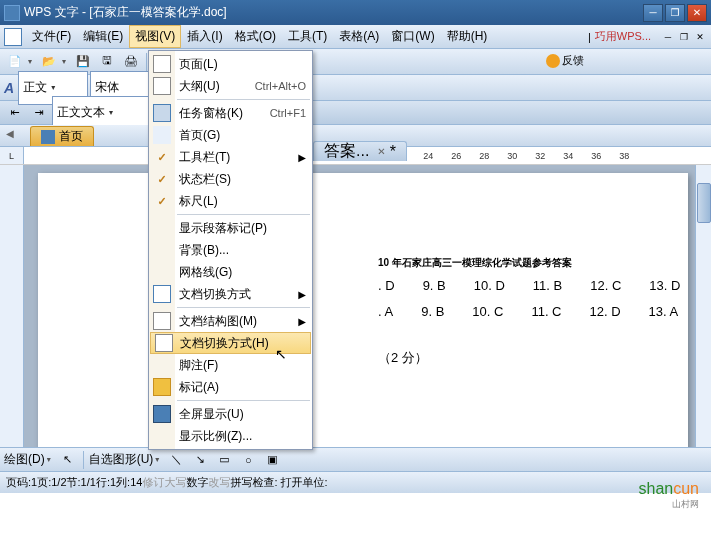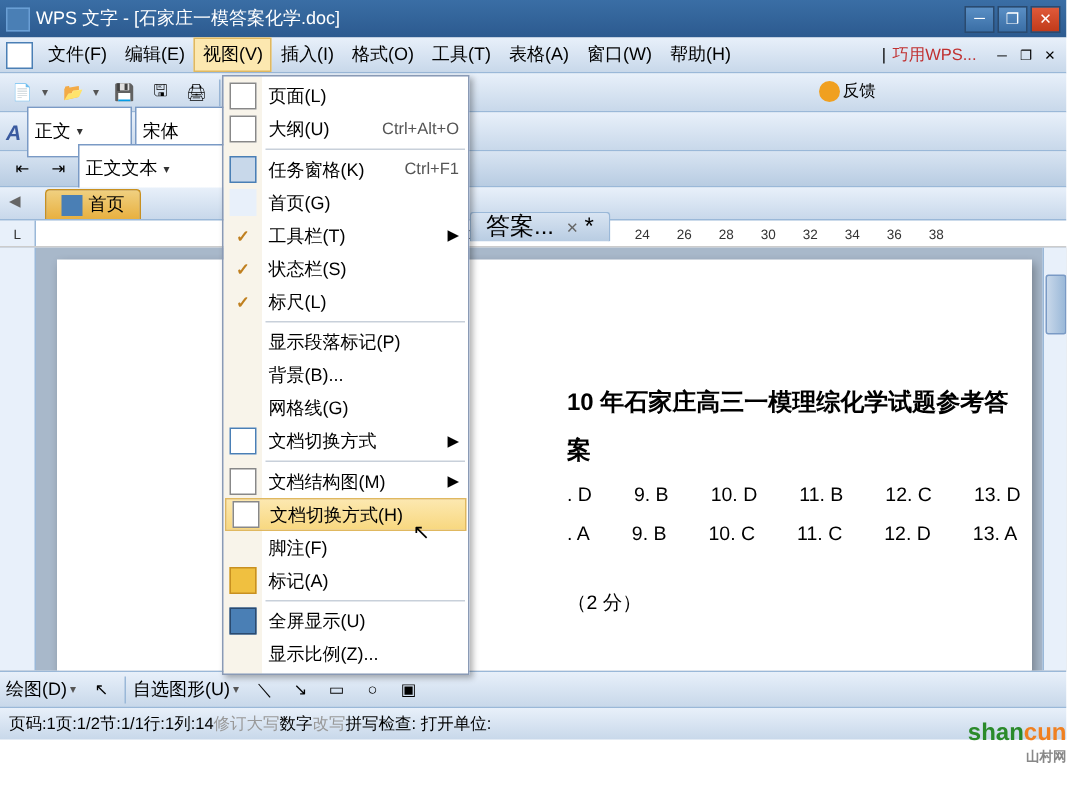--- a/index.html
+++ b/index.html
@@ -56,30 +56,30 @@
 .ditem .shortcut { margin-left: auto; font-size: 11px; color: #555; }
 .ditem .subarrow { margin-left: auto; font-size: 10px; }
 .dsep { height: 1px; background: #c8d0da; margin: 2px 2px 2px 28px; }
 .cursor-arrow { position: absolute; left: 275px; top: 346px; font-size: 14px; color: #000; z-index: 200; pointer-events: none; }
 .ruler-area { height: 18px; background: #fff; display: flex; border-bottom: 1px solid #ccc; font-size: 9px; color: #333; }
 .ruler-area .rlabel { width: 24px; background: #e8f0fa; border-right: 1px solid #9ab8d8; display: flex; align-items: center; justify-content: center; }
 .ruler-nums { flex: 1; display: flex; align-items: center; padding-left: 180px; gap: 18px; }
 .doc-area { height: 282px; background: #a8b8ca; display: flex; overflow: hidden; position: relative; }
 .vruler { width: 24px; background: #e8f0fa; border-right: 1px solid #9ab8d8; }
 .page { background: #fff; margin: 8px 0 0 14px; width: 650px; height: 320px; box-shadow: 2px 2px 6px rgba(0,0,0,0.3); padding: 80px 0 0 340px; font-size: 13px; line-height: 2; }
-.page .heading { font-weight: bold; font-size: 16px; }
+.page .heading { font-weight: bold; font-size: 10px; }
 .page .row { display: flex; gap: 28px; }
 .page .item { white-space: nowrap; }
 .scrollbar-v { position: absolute; right: 0; top: 0; width: 16px; height: 100%; background: #e8f0fa; border-left: 1px solid #9ab8d8; }
 .scrollbar-v .thumb { width: 14px; height: 40px; background: linear-gradient(to right, #c8d8ea, #9ab8d8); border: 1px solid #7a9ac5; border-radius: 2px; margin: 18px 1px; }
 .drawbar { height: 24px; background: linear-gradient(#e8f0fa, #c8d8ea); display: flex; align-items: center; padding: 0 4px; gap: 2px; font-size: 12px; border-top: 1px solid #9ab8d8; }
 .statusbar { height: 22px; background: linear-gradient(#e8f0fa, #c8d8ea); display: flex; align-items: center; padding: 0 6px; font-size: 11px; border-top: 1px solid #9ab8d8; }
 .statusbar .cell { white-space: nowrap; }
 .statusbar .dim { color: #999; }
-.watermark { position: absolute; right: 0; bottom: 24px; font-size: 16px; font-weight: bold; z-index: 50; }
+.watermark { position: absolute; right: 12px; bottom: 24px; font-size: 16px; font-weight: normal; z-index: 50; }
 .watermark .s1 { color: #2a8a2a; }
 .watermark .s2 { color: #f08020; }
 .watermark .sub { font-size: 9px; color: #888; display: block; text-align: right; }
 </style>
 </head>
 <body>
 
 <div class="titlebar">
   <div class="icon"></div>
   <div class="title">

